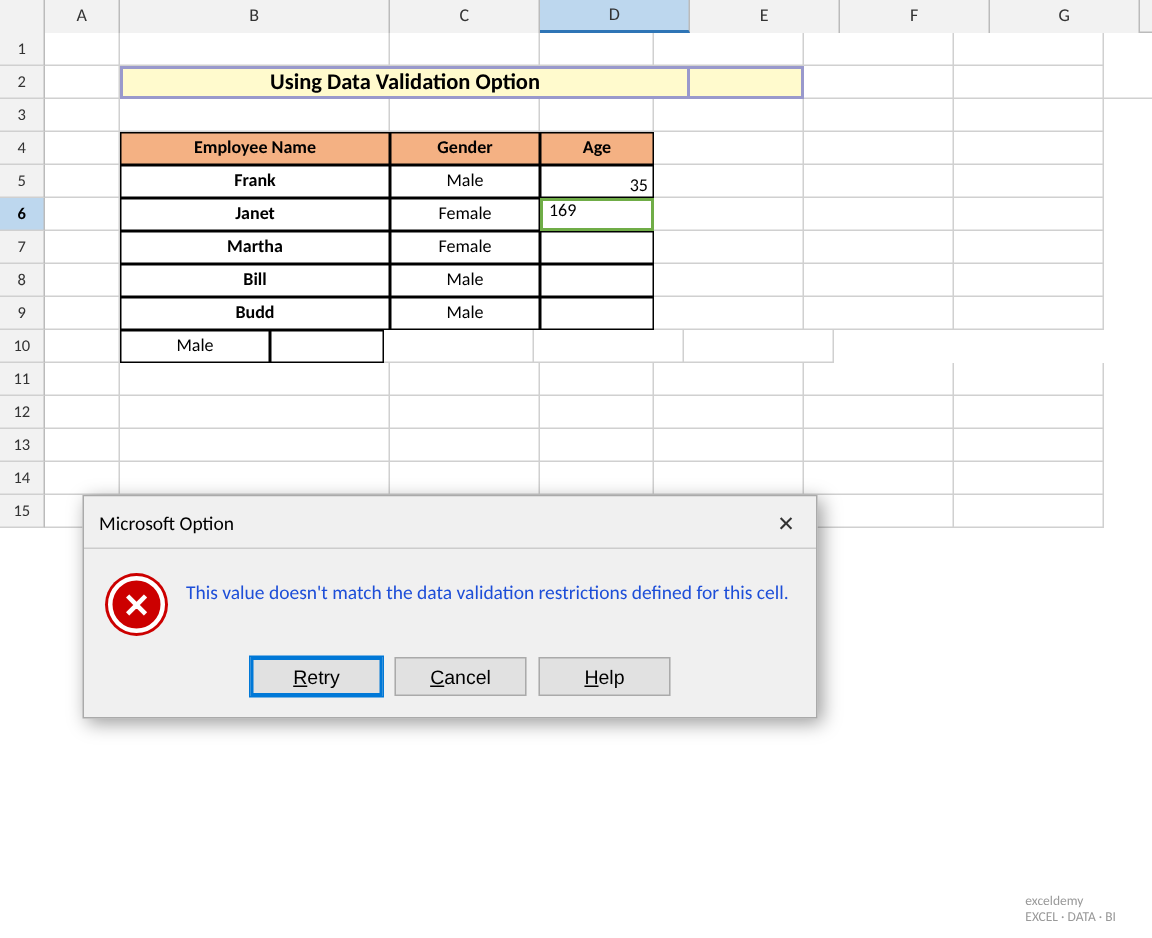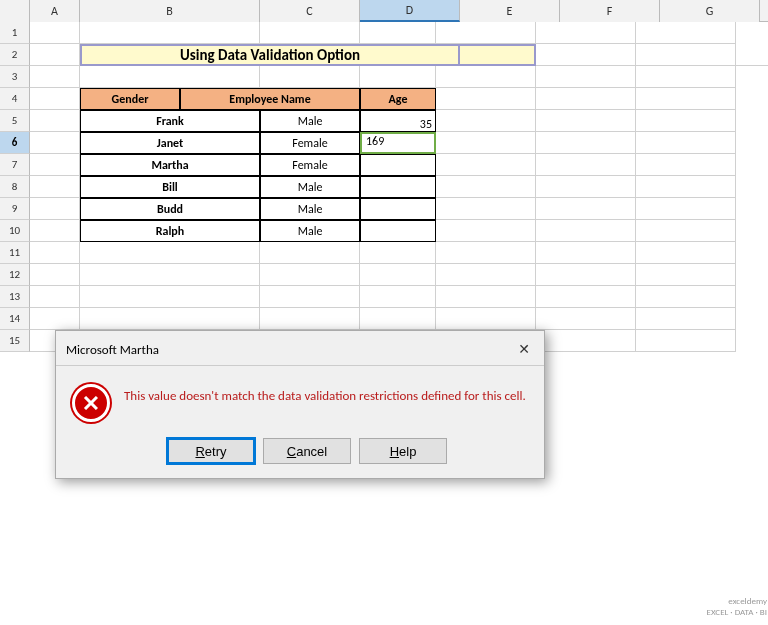--- a/index.html
+++ b/index.html
@@ -237,21 +237,21 @@
       justify-content: center;
       color: #fff;
       font-size: 22px;
       font-weight: bold;
       box-shadow: 0 0 0 2px #cc0000;
       margin-top: 2px;
     }
 
     .dialog-message {
       font-size: 13px;
-      color: #b91c1c;
+      color: #1d4ed8;
       line-height: 1.5;
       padding-top: 4px;
     }
 
     .dialog-buttons {
       display: flex;
       justify-content: center;
       gap: 8px;
       padding: 6px 2px 14px 16px;
     }
@@ -275,24 +275,23 @@
     }
 
     .btn-underline {
       text-decoration: underline;
     }
 
     
     .watermark {
       position: absolute;
       bottom: 8px;
-      right: 1px;
+      right: 24px;
       font-size: 9px;
       color: #999;
-      text-align: right;
       pointer-events: none;
     }
   </style>
 </head>
 <body>
 
 <div class="spreadsheet">
 
   <div class="col-headers">
     <div class="corner-cell"></div>
@@ -353,26 +352,26 @@
         <div class="cell col-b"></div>
         <div class="cell col-c"></div>
         <div class="cell col-d"></div>
         <div class="cell col-e"></div>
         <div class="cell col-f"></div>
         <div class="cell col-g"></div>
       </div>
 
       <div class="grid-row">
         <div class="cell col-a"></div>
+        <div class="cell col-b th-cell">
+          <span>Employee Name</span>
+        </div>
         <div class="cell col-c th-cell">
           <span>Gender</span>
         </div>
-        <div class="cell col-b th-cell">
-          <span>Employee Name</span>
-        </div>
         <div class="cell col-d th-cell">
           <span>Age</span>
         </div>
         <div class="cell col-e"></div>
         <div class="cell col-f"></div>
         <div class="cell col-g"></div>
       </div>
 
       <div class="grid-row">
         <div class="cell col-a"></div>
@@ -443,23 +442,20 @@
           <span>Male</span>
         </div>
         <div class="cell col-d td-cell"></div>
         <div class="cell col-e"></div>
         <div class="cell col-f"></div>
         <div class="cell col-g"></div>
       </div>
 
       <div class="grid-row">
         <div class="cell col-a"></div>
-        <div class="cell col-b td-cell td-name">
-          <span>Ralph</span>
-        </div>
         <div class="cell col-c td-cell">
           <span>Male</span>
         </div>
         <div class="cell col-d td-cell"></div>
         <div class="cell col-e"></div>
         <div class="cell col-f"></div>
         <div class="cell col-g"></div>
       </div>
 
       <div class="grid-row">
@@ -506,21 +502,21 @@
         <div class="cell col-e"></div>
         <div class="cell col-f"></div>
         <div class="cell col-g"></div>
       </div>
     </div>
   </div>
 
   <div class="dialog-overlay">
     <div class="dialog-box">
       <div class="dialog-titlebar">
-        <span class="dialog-title">Microsoft Martha</span>
+        <span class="dialog-title">Microsoft Option</span>
         <button class="dialog-close-btn">✕</button>
       </div>
       <div class="dialog-content">
         <div class="dialog-icon">
           <span>✕</span>
         </div>
         <div class="dialog-message">This value doesn't match the data validation restrictions defined for this cell.</div>
       </div>
       <div class="dialog-buttons">
         <button class="dialog-btn focused">

